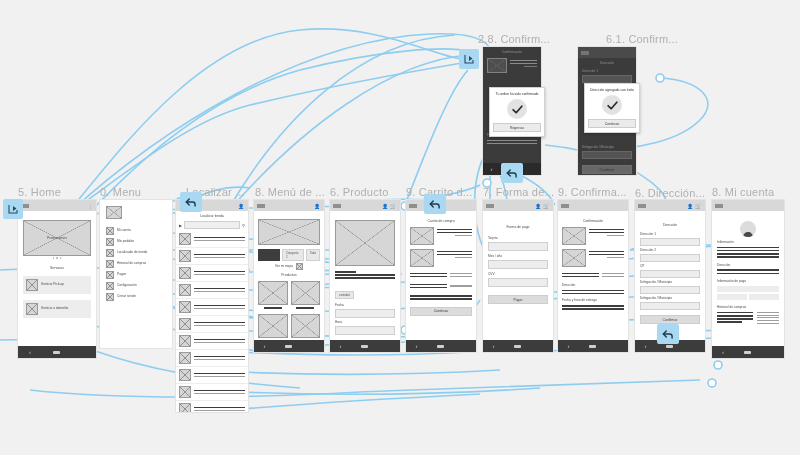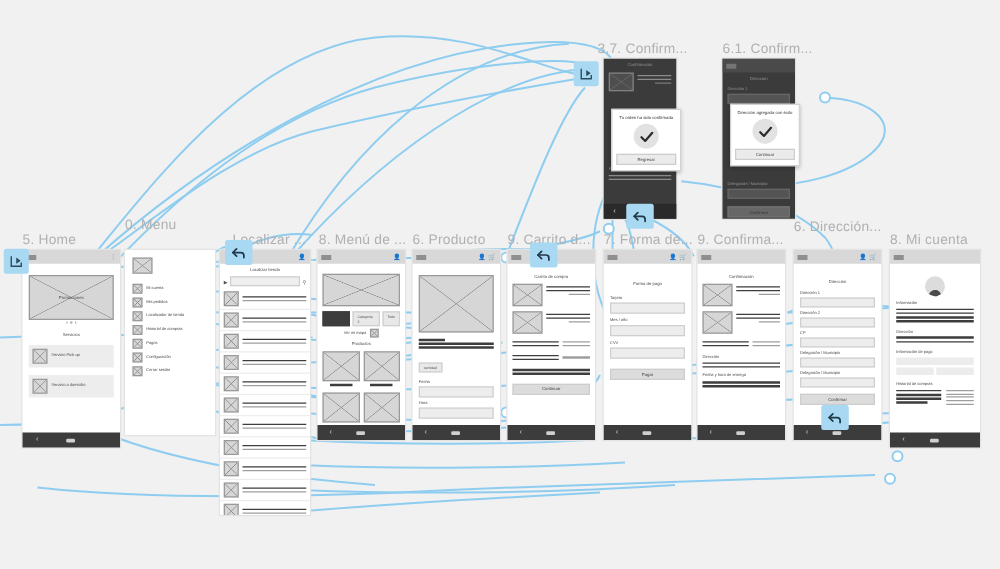--- a/index.html
+++ b/index.html
@@ -209,21 +209,21 @@
         <div class="lblL">Servicio a domicilio</div>
       </div>
     </div>
     <div class="navbar">
       <span class="nbb">‹</span>
       <span class="nb"></span>
       <span class="nbb" style="opacity:0">□</span>
     </div>
   </div>
 
-  <div class="title" style="left:100px;top:174px;">0. Menu</div>
+  <div class="title" style="left:100px;top:186px;">0. Menu</div>
   <div class="screen" style="left:100px;top:200px;width:72px;height:148px;">
     <div class="body" style="top:0;bottom:0;padding:4px 4px;">
       <div class="imgbox" style="width:14px;height:11px;margin:2px 0 6px 2px;"></div>
       <div class="rowitem" style="border:none;padding:1.5px 2px;">
         <div class="imgbox" style="width:6px;height:6px;flex:0 0 6px;"></div>
         <div class="lblL">Mi cuenta</div>
       </div>
       <div class="rowitem" style="border:none;padding:1.5px 2px;">
         <div class="imgbox" style="width:6px;height:6px;flex:0 0 6px;"></div>
         <div class="lblL">Mis pedidos</div>
@@ -543,21 +543,21 @@
       <div class="ln"></div>
         <div class="ln"></div>
     </div>
     <div class="navbar">
       <span class="nbb">‹</span>
       <span class="nb"></span>
       <span class="nbb" style="opacity:0">□</span>
     </div>
   </div>
 
-  <div class="title" style="left:635px;top:176px;">6. Dirección...</div>
+  <div class="title" style="left:635px;top:187px;">6. Dirección...</div>
   <div class="screen" style="left:635px;top:200px;width:70px;height:152px;">
     <div class="appbar">
       <div class="hamb"></div>
       <div class="bar-icons">
         <span style="font-size:5px;color:#777;">👤</span>
         <span style="font-size:5px;color:#777;">🛒</span>
       </div>
     </div>
     <div class="body" style="padding:3px 5px;">
       <div class="lbl" style="margin:4px 0 4px;">Dirección</div>
@@ -624,21 +624,21 @@
           </div>
       </div>
     </div>
     <div class="navbar">
       <span class="nbb">‹</span>
       <span class="nb"></span>
       <span class="nbb" style="opacity:0">□</span>
     </div>
   </div>
 
-  <div class="title" style="left:478px;top:33px;">3.7. Confirm...</div>
+  <div class="title" style="left:478px;top:33px;">2.8. Confirm...</div>
   <div class="screen dark" style="left:483px;top:47px;width:58px;height:128px;">
     <div class="body" style="top:0;bottom:0;padding:3px 4px;opacity:.55;">
       <div class="lbl" style="color:#cfcfcf;margin-bottom:3px;">Confirmación</div>
       <div class="tinyrow" style="align-items:flex-start;gap:3px;">
         <div class="imgbox" style="width:18px;height:13px;flex:0 0 18px;background:#5e5e5e;border-color:#bdbdbd;"></div>
         <div style="flex:1">
             <div class="ln" style="background:#cfcfcf"></div>
             <div class="ln" style="background:#cfcfcf"></div>
             <div class="ln light" style="background:#aaa;width:50%;margin-left:auto"></div>
           </div>
@@ -658,21 +658,21 @@
       <div class="mtxt">Tu orden ha sido confirmada</div>
       <div class="check">
         <svg width="13" height="13" viewBox="0 0 24 24">
             <path d="M4 12.5 L9.5 18 L20 6" fill="none" stroke="#2b2b2b" stroke-width="3.2" stroke-linecap="round" stroke-linejoin="round"></path>
           </svg>
       </div>
       <div class="btn">Regresar</div>
     </div>
   </div>
 
-  <div class="title" style="left:578px;top:33px;">6.1. Confirm...</div>
+  <div class="title" style="left:606px;top:33px;">6.1. Confirm...</div>
   <div class="screen dark" style="left:578px;top:47px;width:58px;height:128px;">
     <div class="appbar darkbar" style="opacity:.6">
       <div class="hamb" style="background:#9a9a9a"></div>
         <div></div>
     </div>
     <div class="body" style="top:11px;bottom:0;padding:3px 4px;opacity:.55;">
       <div class="lbl" style="color:#cfcfcf;margin-bottom:3px;">Dirección</div>
       <div class="lblL" style="color:#cfcfcf">Dirección 1</div>
       <div class="field" style="background:#6a6a6a;border-color:#8a8a8a;height:6px"></div>
       <div style="margin-top:62px;">

